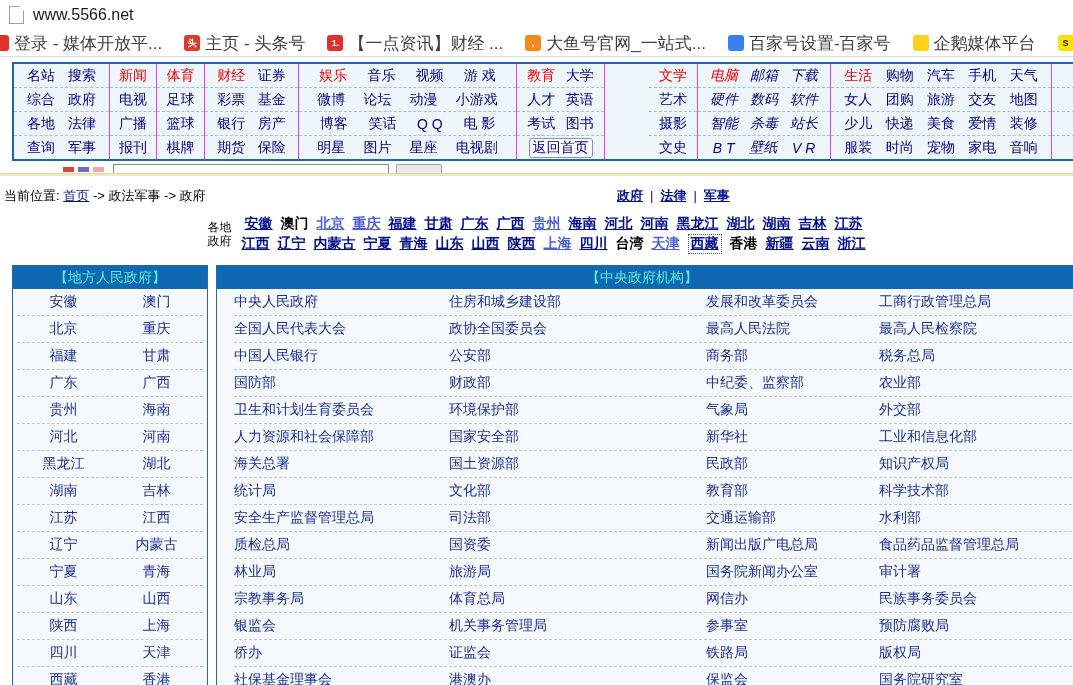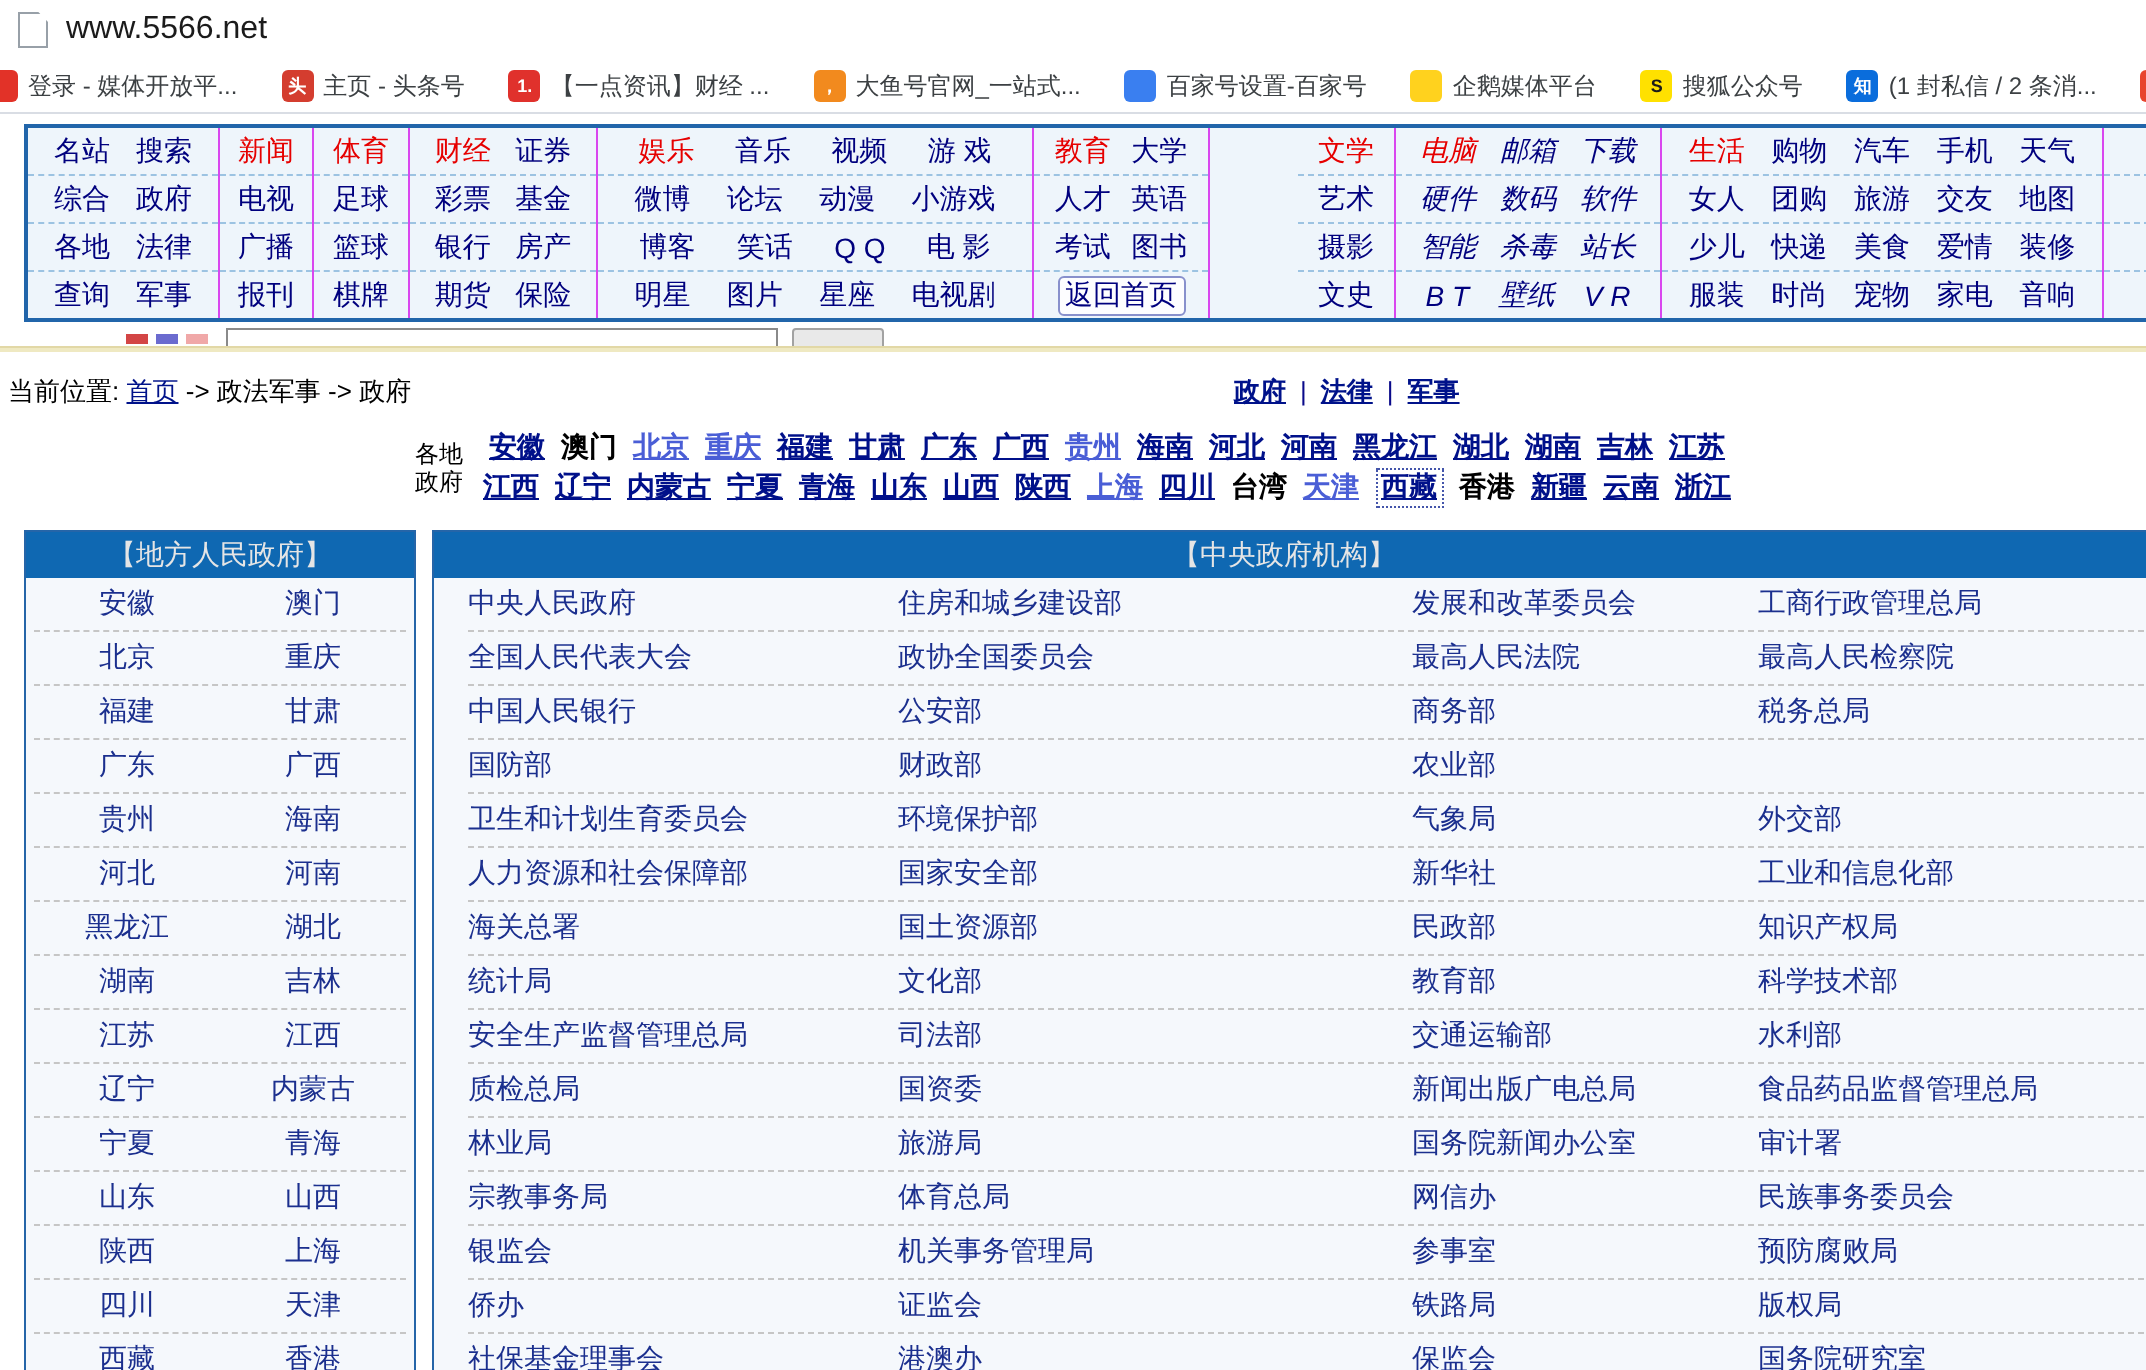--- a/index.html
+++ b/index.html
@@ -9,21 +9,21 @@
   
   .addr-row{height:30px;display:flex;align-items:center;gap:9px;padding-left:9px;}
   .doc-icon{width:13px;height:16px;border:1px solid #98a0a8;background:#fff;flex:none;
             clip-path:polygon(0 0,68% 0,100% 28%,100% 100%,0 100%);}
   .addr-text{font-size:16px;color:#1b1b1b;}
   .bookmarks{height:26px;display:flex;align-items:center;gap:22px;white-space:nowrap;overflow:hidden;}
   .bm{display:flex;align-items:center;gap:5px;flex:none;cursor:pointer;}
   .bm:first-child .bm-icon{margin-left:-7px;}
   .bm-icon{width:16px;height:16px;border-radius:3px;font-size:9px;font-weight:bold;color:#fff;
            display:flex;align-items:center;justify-content:center;flex:none;overflow:hidden;}
-  .bm-label{font-size:12px;color:#3c4043;}
+  .bm-label{font-size:17px;color:#3c4043;}
   .bar-divider{height:1px;background:#d9dde4;margin-bottom:5px;}
 
   
   .nav-table{margin-left:12px;width:1078px;display:flex;border:2px solid #2165aa;background:#eef5fb;}
   .nav-group{flex:none;display:flex;flex-direction:column;}
   .nav-group + .nav-group{border-left:1px solid #d946ef;}
   .nav-row{height:23px;display:flex;align-items:center;justify-content:space-evenly;}
   .nav-row + .nav-row{border-top:1px dashed #9cc3e2;}
   .nav-item{font-size:14px;color:#00007e;text-decoration:none;white-space:pre;cursor:pointer;}
   .nav-item.red{color:#e60000;}
@@ -48,21 +48,21 @@
   .region-rows{display:flex;flex-direction:column;}
   .region-row{height:20px;display:flex;gap:8px;justify-content:center;align-items:center;}
   .region-row a{font-size:14px;font-weight:bold;color:#00108a;text-decoration:underline;white-space:nowrap;cursor:pointer;}
   .region-row a.visited{color:#4a5ed6;}
   .region-row a.plain{color:#000;text-decoration:none;}
   .region-row a.focusbox{border:1px dotted #4455aa;padding:0 2px;}
 
   
   .panels{display:flex;gap:8px;margin-top:11px;margin-left:12px;}
   .panel{border:1px solid #2565a8;background:#f5f8fc;}
-  .panel-head{height:23px;line-height:23px;background:#0f68b2;color:#e5e5e5;text-align:center;font-size:14px;}
+  .panel-head{height:23px;line-height:23px;background:#0f68b2;color:#5eead4;text-align:center;font-size:14px;}
   .panel.left{width:194px;flex:none;}
   .panel.right{width:1100px;flex:none;}
   .panel.right .panel-head{padding-right:250px;}
   .lp-row{display:flex;height:26px;align-items:center;border-bottom:1px dashed #c6c6c6;margin:0 4px;}
   .lp-cell{flex:1;text-align:center;font-size:14px;color:#1b2f8e;text-decoration:none;cursor:pointer;}
   .rp-body{padding-left:17px;}
   .rp-row{display:grid;grid-template-columns:215px 257px 173px 420px;height:26px;align-items:center;border-bottom:1px dashed #c6c6c6;}
   .rp-cell{font-size:14px;color:#1b2f8e;text-decoration:none;cursor:pointer;white-space:nowrap;}
 </style>
 </head>
@@ -453,20 +453,21 @@
           </div>
           <div class="rp-row">
             <a class="rp-cell">中国人民银行</a>
             <a class="rp-cell">公安部</a>
             <a class="rp-cell">商务部</a>
             <a class="rp-cell">税务总局</a>
           </div>
           <div class="rp-row">
             <a class="rp-cell">国防部</a>
             <a class="rp-cell">财政部</a>
+            <a class="rp-cell">中纪委、监察部</a>
             <a class="rp-cell">农业部</a>
           </div>
           <div class="rp-row">
             <a class="rp-cell">卫生和计划生育委员会</a>
             <a class="rp-cell">环境保护部</a>
             <a class="rp-cell">气象局</a>
             <a class="rp-cell">外交部</a>
           </div>
           <div class="rp-row">
             <a class="rp-cell">人力资源和社会保障部</a>

